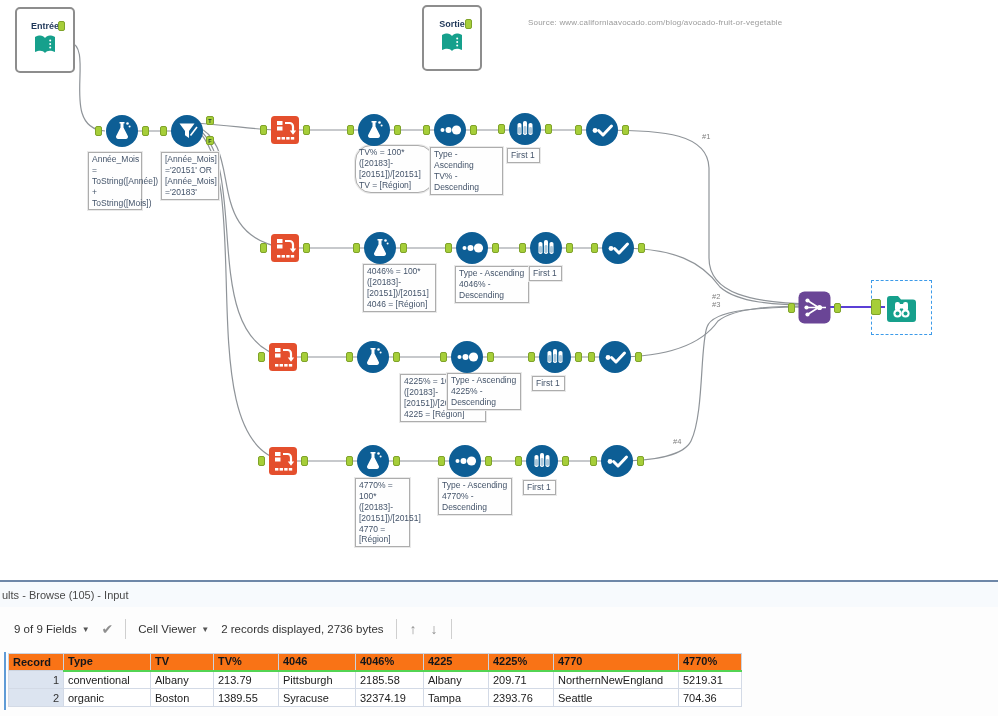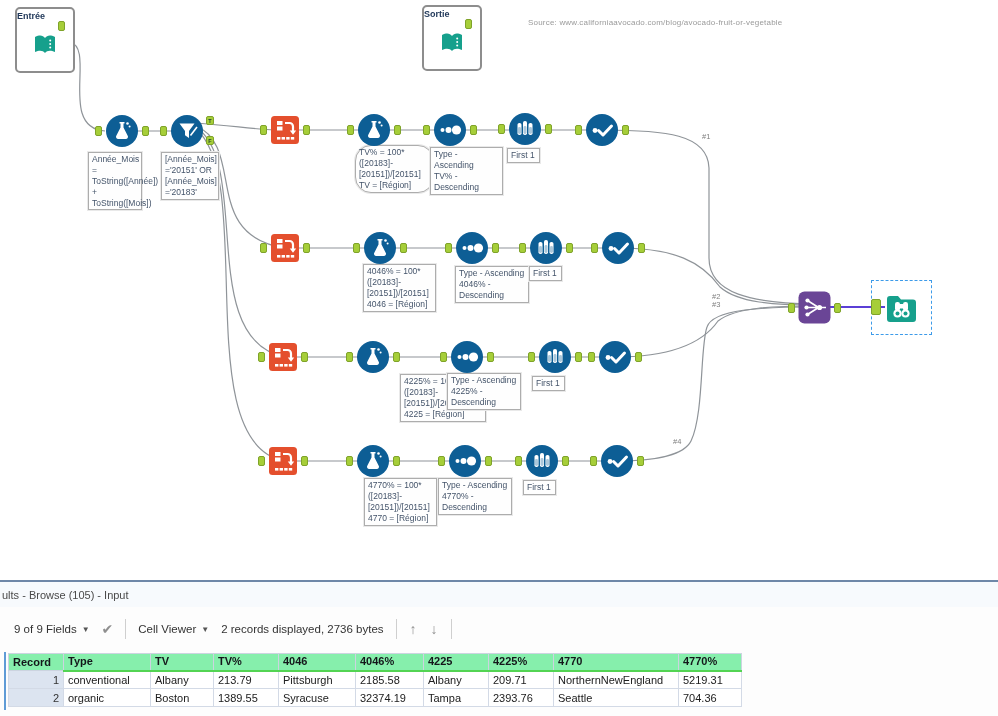--- a/index.html
+++ b/index.html
@@ -11,22 +11,22 @@
   #canvas { position:absolute; left:0; top:0; width:998px; height:580px; background:#ffffff; }
   .wires { position:absolute; left:0; top:0; }
   .wire { fill:none; stroke:#8f9499; stroke-width:1.2px; }
   .wire-union { fill:none; stroke:#5b3fd6; stroke-width:2px; }
 
   .source-note { position:absolute; left:528px; top:18px; font-size:8px; color:#9a9a9a;
                  letter-spacing:.2px; }
 
   .container-box { position:absolute; width:60px; height:66px; background:#fff;
                    border:2px solid #8d8d8d; border-radius:5px; z-index:3; }
-  .container-title { display:block; font-size:9px; font-weight:bold;
-                     color:#1d3557; margin-top:2px; }
+  .container-title { display:block; text-align:center; font-size:9px; font-weight:bold;
+                     color:#1d3557; margin-top:12px; }
   .container-box .tool-icon { position:absolute; left:15px; top:22px; }
   .container-box .anchor { top:32px; }
 
   .tool { position:absolute; z-index:4; }
   .anchor { position:absolute; width:7px; height:10px; background:#a6ce39;
             border:1px solid #7fa32a; border-radius:2px; z-index:5; }
   .anchor.in  { left:-10px; top:12px; }
   .anchor.out { right:-10px; top:12px; }
   .anchor.sq  { top:10px; }
   .anchor.tf  { width:8px; height:9px; font-size:5.5px; font-weight:bold; color:#243; 
@@ -51,21 +51,21 @@
   .toolbar { height:44px; display:flex; align-items:center; font-size:11.5px; color:#333; }
   .tb-item { display:flex; align-items:center; gap:5px; padding:4px 6px; cursor:default; }
   .caret { font-size:8px; color:#555; }
   .tb-sep { width:1px; height:20px; background:#cfcfcf; margin:0 6px; }
   .tb-check { color:#8f8f8f; font-size:14px; }
   .tb-arrow { color:#909090; font-size:14px; padding:0 7px; }
   .left-strip { position:absolute; left:4px; top:70px; width:2px; height:58px; background:#5f9bd6; }
 
   table.grid { position:absolute; left:8px; top:71px; border-collapse:collapse;
                font-size:11px; table-layout:fixed; background:#fff; }
-  .grid th { background:#86efac; font-weight:bold; color:#14161a; text-align:left;
+  .grid th { background:#f97316; font-weight:bold; color:#14161a; text-align:left;
              padding:1px 4px 2px 4px; border:1px solid #ccd4e0;
              border-bottom:2px solid #53d453; height:17px; }
   .grid th.rec { border-bottom:1px solid #ccd4e0; }
   .grid td { border:1px solid #d3dae6; padding:1px 4px; height:18px; color:#202020;
              background:#fff; overflow:hidden; white-space:nowrap; }
   .grid td.rec { background:#dce4f0; text-align:right; color:#333; }
 </style>
 </head>
 <body>
 
@@ -384,21 +384,21 @@
 
     <div class="annotation" style="left:355px; top:374px; width:86px;margin-left:45px;">4225% = 100*
 ([20183]-
 [20151])/[20151]
 4225 = [Région]</div>
     <div class="annotation" style="left:447px; top:373px; width:74px;">Type - Ascending
 4225% -
 Descending</div>
     <div class="annotation" style="left:532px; top:376px; width:33px;">First 1</div>
 
-    <div class="annotation" style="left:364px; top:478px; width:73px;">4770% = 100*
+    <div class="annotation" style="left:355px; top:478px; width:55px;">4770% = 100*
 ([20183]-
 [20151])/[20151]
 4770 = [Région]</div>
     <div class="annotation" style="left:438px; top:478px; width:74px;">Type - Ascending
 4770% -
 Descending</div>
     <div class="annotation" style="left:523px; top:480px; width:33px;">First 1</div>
 
     <span class="wire-label" style="left:702px; top:132px;">#1</span>
     <span class="wire-label" style="left:712px; top:292px;">#2</span>

